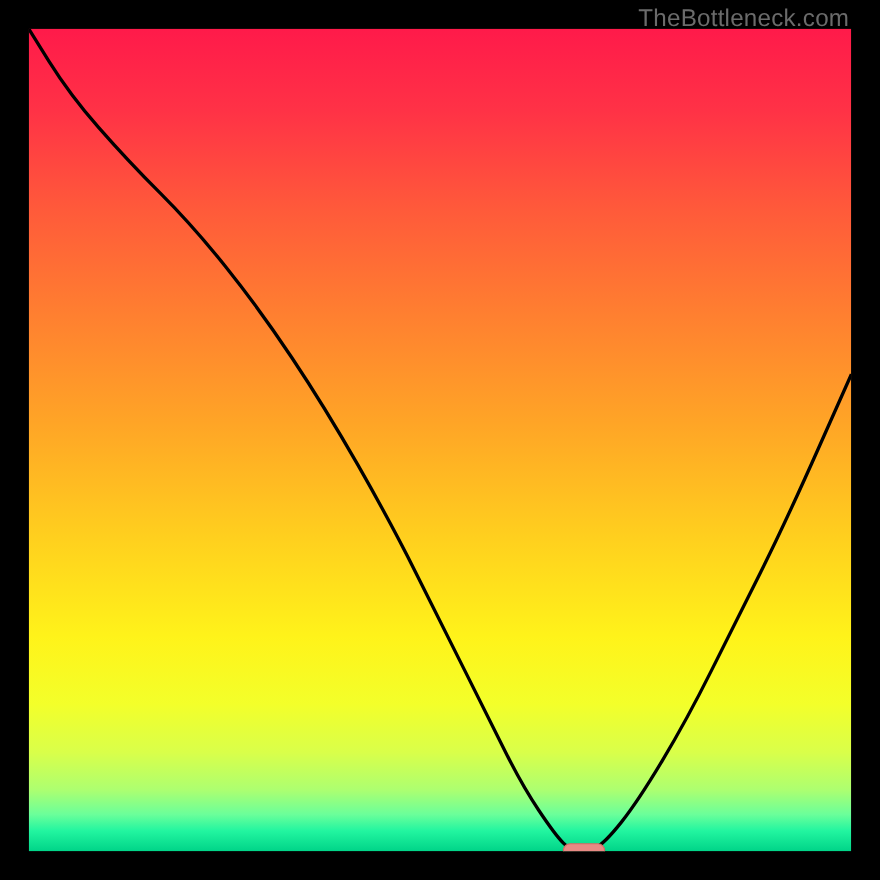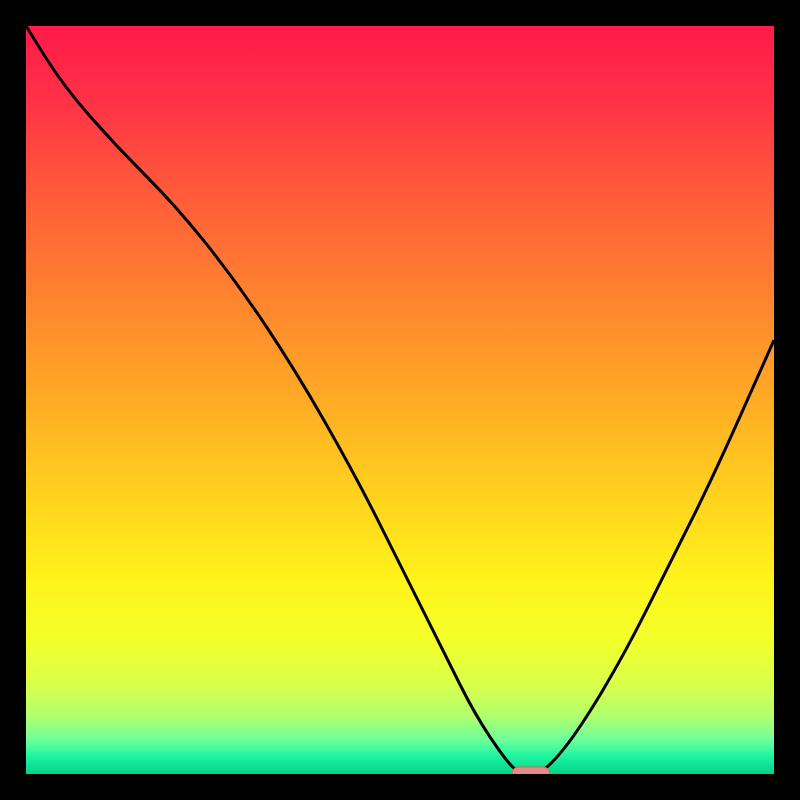--- a/index.html
+++ b/index.html
@@ -40,20 +40,21 @@
     font-weight: 500;
     color: #6b6b6b;
     letter-spacing: 0.2px;
   }
 </style>
 </head>
 <body>
 
 <div class="frame">
 
+  <div class="watermark">TheBottleneck.com</div>
 
   <div class="plot-area">
 
     <svg class="gradient-bg" viewBox="0 0 748 748" preserveAspectRatio="none">
       <defs>
         <linearGradient id="heat" x1="0" y1="0" x2="0" y2="1">
             <stop offset="0%" stop-color="#ff1a4a"></stop>
             <stop offset="10%" stop-color="#ff3246"></stop>
             <stop offset="22%" stop-color="#ff5a3a"></stop>
             <stop offset="35%" stop-color="#ff8030"></stop>

